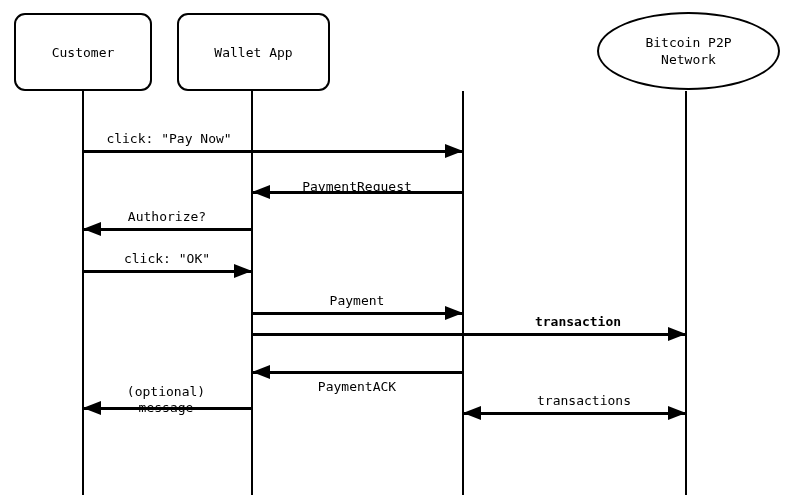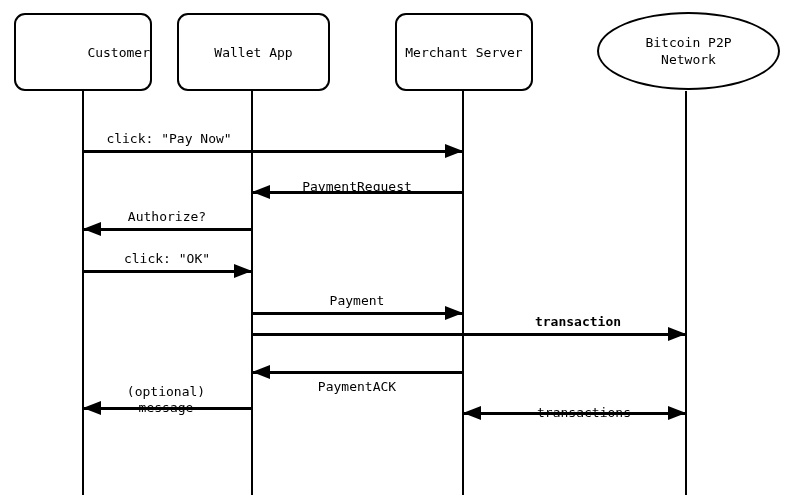--- a/index.html
+++ b/index.html
@@ -74,31 +74,28 @@
     white-space: pre;
     text-align: center;
     z-index: 2;
   }
 </style>
 </head>
 <body>
 
 <div id="canvas">
     <div class="lifeline" style="left: 82px; top: 91px; height: 404px;"></div>
-    <div class="pbox" style="left: 14px; top: 13px; width: 138px; height: 78px; justify-content: flex-end;">
+    <div class="pbox" style="left: 14px; top: 13px; width: 138px; height: 78px;">
       <span class="plabel">Customer</span>
     </div>
     <div class="lifeline" style="left: 251px; top: 91px; height: 404px;"></div>
     <div class="pbox" style="left: 177px; top: 13px; width: 153px; height: 78px;">
       <span class="plabel">Wallet App</span>
     </div>
     <div class="lifeline" style="left: 462px; top: 91px; height: 404px;"></div>
-    <div class="pbox" style="left: 395px; top: 13px; width: 138px; height: 78px;">
-      <span class="plabel">Merchant Server</span>
-    </div>
     <div class="lifeline" style="left: 685px; top: 91px; height: 404px;"></div>
     <div class="pbox ellipse" style="left: 597px; top: 12px; width: 183px; height: 78px;">
       <span class="plabel">Bitcoin P2P
 Network</span>
     </div>
     <div class="mline" style="left: 83px; top: 150px; width: 380px;"></div>
     <div class="ah-r" style="left: 445px; top: 144px;"></div>
     <div class="mlabel" style="left: 169px; top: 131px;">click: "Pay Now"</div>
     <div class="mline" style="left: 252px; top: 191px; width: 211px;"></div>
     <div class="ah-l" style="left: 252px; top: 185px;"></div>
@@ -118,14 +115,14 @@
     <div class="mline" style="left: 252px; top: 371px; width: 211px;"></div>
     <div class="ah-l" style="left: 252px; top: 365px;"></div>
     <div class="mlabel" style="left: 357px; top: 352px; margin-top: 27px;">PaymentACK</div>
     <div class="mline" style="left: 83px; top: 407px; width: 169px;"></div>
     <div class="ah-l" style="left: 83px; top: 401px;"></div>
     <div class="mlabel" style="left: 166px; top: 384px;">(optional)
 message</div>
     <div class="mline" style="left: 463px; top: 412px; width: 223px;"></div>
     <div class="ah-r" style="left: 668px; top: 406px;"></div>
     <div class="ah-l" style="left: 463px; top: 406px;"></div>
-    <div class="mlabel" style="left: 584px; top: 393px; margin-top: 12px;">transactions</div>
+    <div class="mlabel" style="left: 584px; top: 393px;">transactions</div>
   </div>
 
 </body></html>

